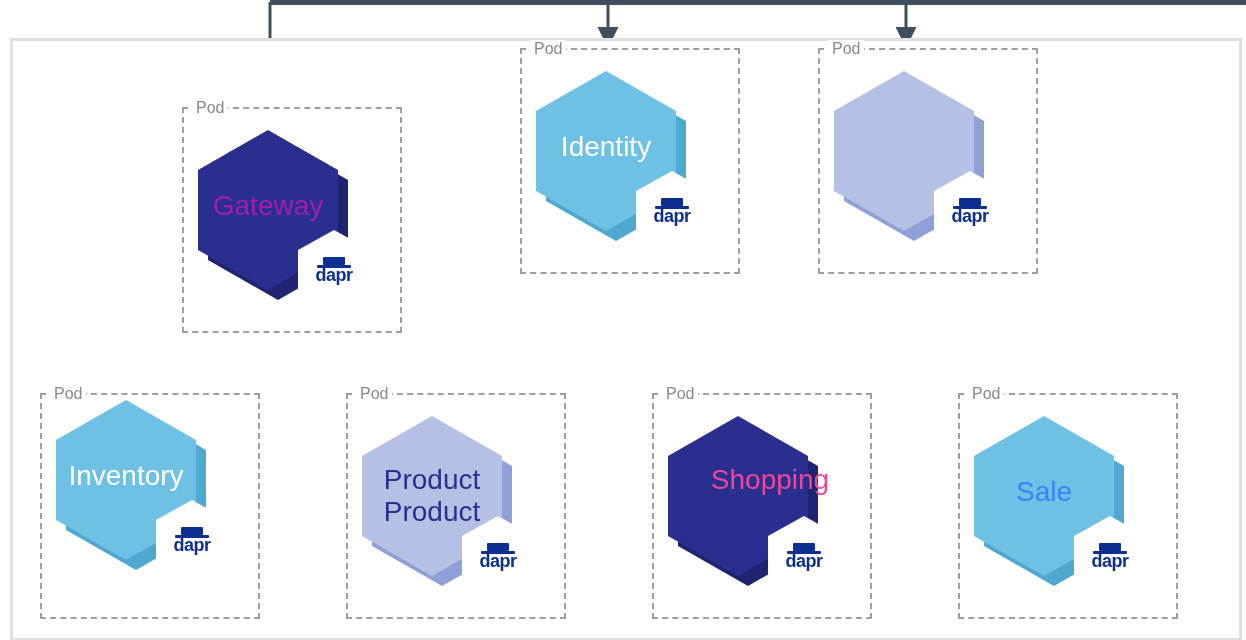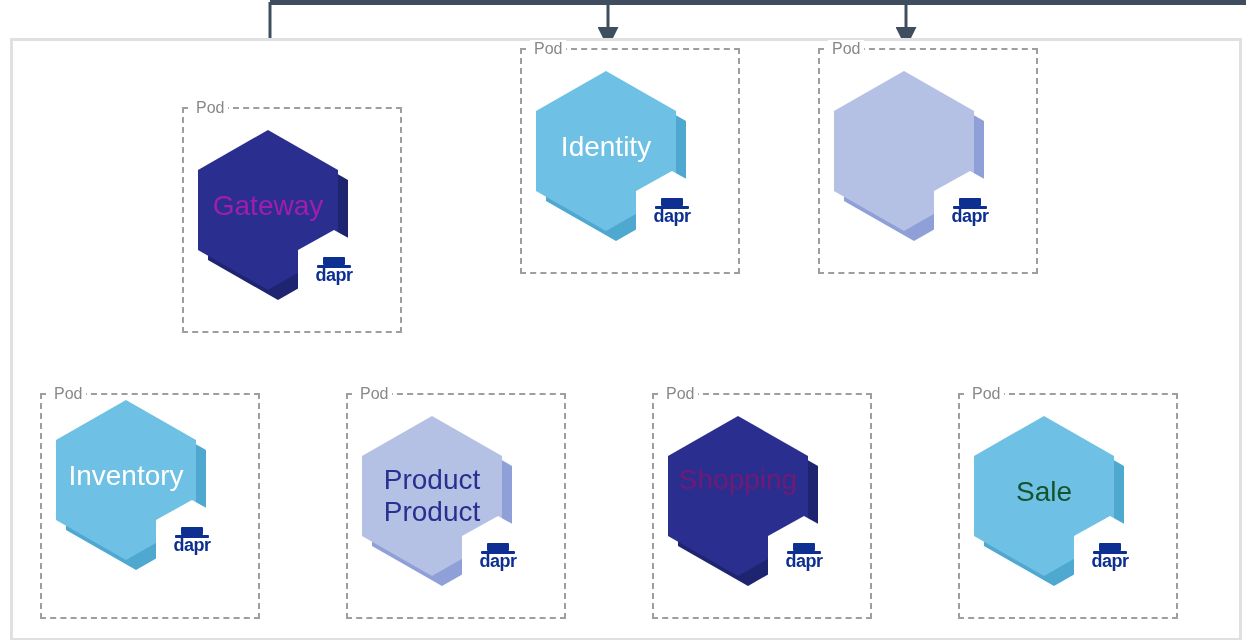--- a/index.html
+++ b/index.html
@@ -146,37 +146,37 @@
             <div class="dapr-txt">dapr</div>
           </div>
         </div>
       </div>
       <div class="pod" style="left: 652px; top: 393px; width: 216px; height: 222px;">
         <span class="pod-label">Pod</span>
       </div>
       <div class="hex-wrap" style="left: 668px; top: 416px;">
         <div class="hex-shadow" style="left:10px;top:10px;background:#1E2470;"></div>
         <div class="hex" style="left:0;top:0;background:#2A2F8F;"></div>
-        <div class="hex-label" style="top:48px;color:#701a75;">
+        <div class="hex-label" style="top:48px;color:#ec4899;margin-left:32px;">
           <div>Shopping</div>
         </div>
         <div class="dapr-badge" style="left:100px;top:100px;">
           <div class="dapr-inner">
             <div class="dapr-hat"></div>
             <div class="dapr-txt">dapr</div>
           </div>
         </div>
       </div>
       <div class="pod" style="left: 958px; top: 393px; width: 216px; height: 222px;">
         <span class="pod-label">Pod</span>
       </div>
       <div class="hex-wrap" style="left: 974px; top: 416px;">
         <div class="hex-shadow" style="left:10px;top:10px;background:#4FA8D0;"></div>
         <div class="hex" style="left:0;top:0;background:#6EC1E4;"></div>
-        <div class="hex-label" style="top:60px;color:#14532d;">
+        <div class="hex-label" style="top:60px;color:#3b82f6;">
           <div>Sale</div>
         </div>
         <div class="dapr-badge" style="left:100px;top:100px;">
           <div class="dapr-inner">
             <div class="dapr-hat"></div>
             <div class="dapr-txt">dapr</div>
           </div>
         </div>
       </div>
     </div>

